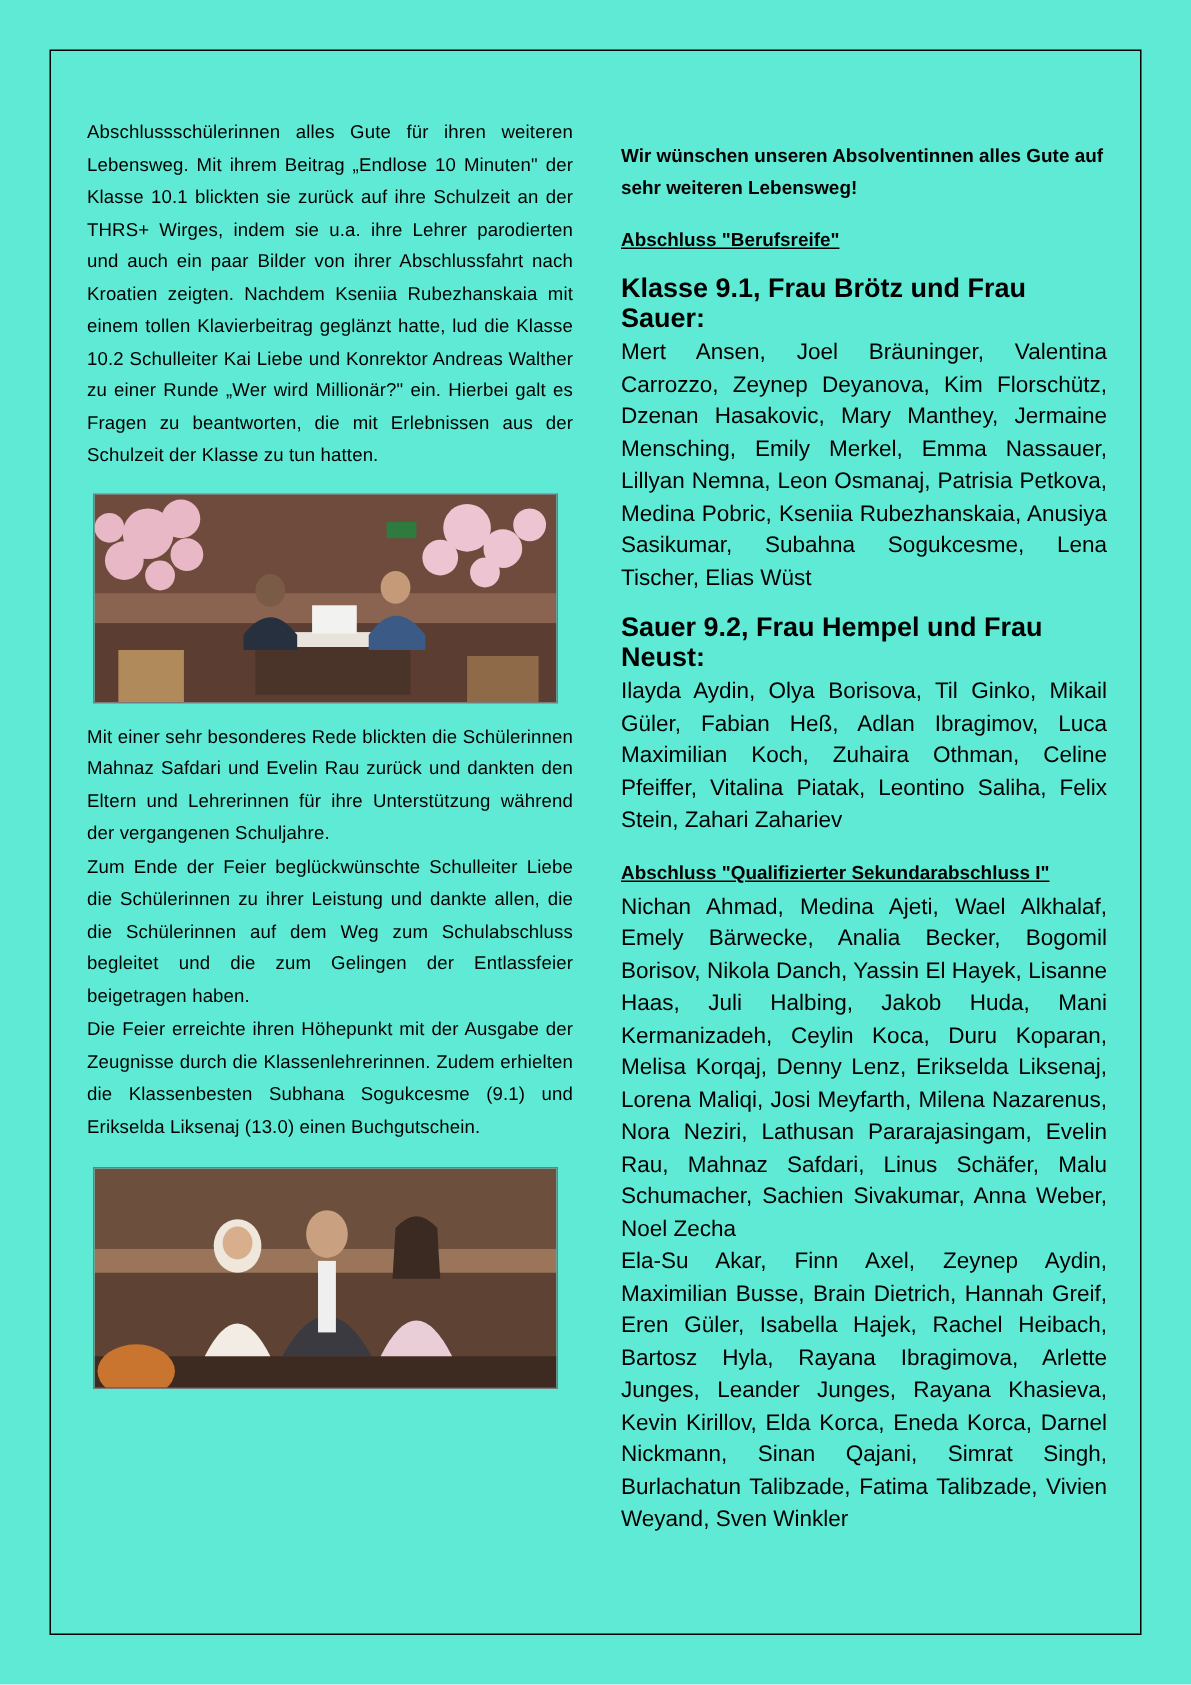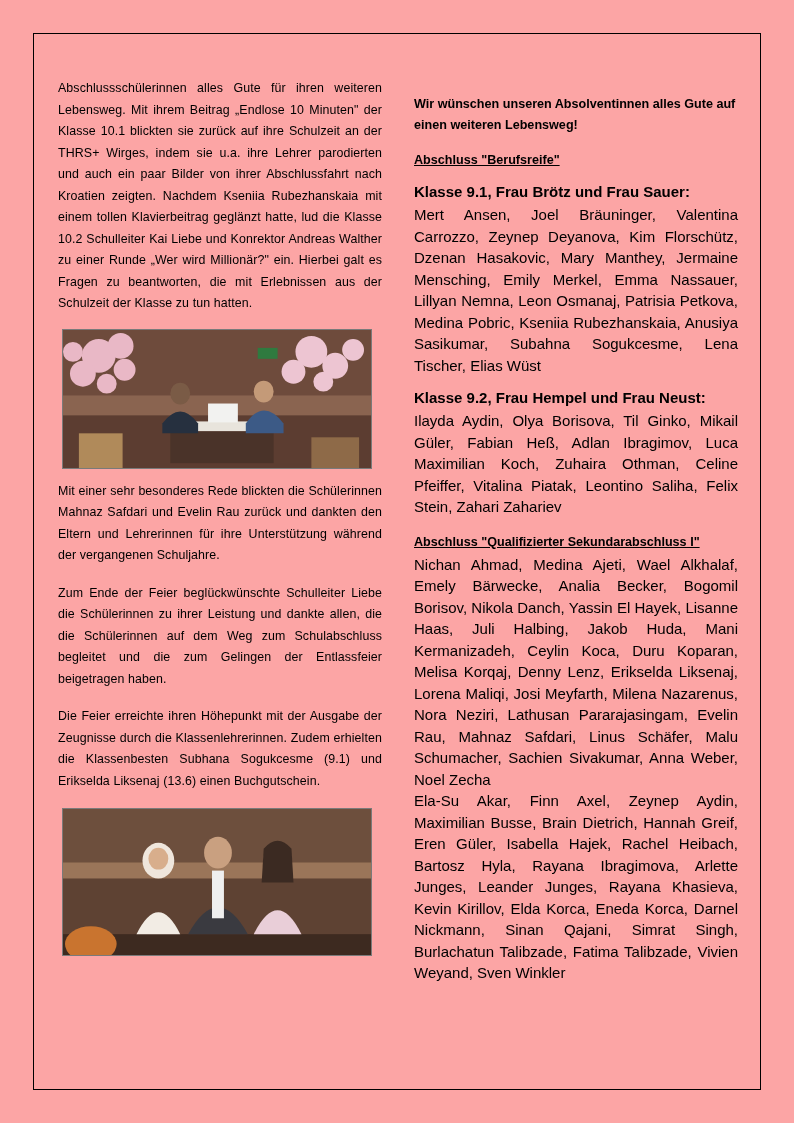--- a/index.html
+++ b/index.html
@@ -4,21 +4,21 @@
 <style>
   html, body {
     margin: 0;
     padding: 0;
     background: #ffffff;
   }
   .page {
     position: relative;
     width: 794px;
     height: 1123px;
-    background: #fca5a5;
+    background: #5eead4;
     box-sizing: border-box;
     font-family: "Liberation Sans", sans-serif;
   }
   .page-border {
     position: absolute;
     left: 33px;
     top: 33px;
     width: 728px;
     height: 1057px;
     border: 1.5px solid #000000;
@@ -38,21 +38,21 @@
   }
   p.body {
     margin: 0 0 0 0;
     font-size: 12.4px;
     line-height: 21.5px;
     text-align: justify;
     color: #000000;
     letter-spacing: 0.1px;
   }
   p.body + p.body {
-    margin-top: 16px;
+    margin-top: 1px;
   }
   .photo {
     width: 310px;
     height: 140px;
     margin: 14px 0 12px 4px;
     border: 1px solid #7a7a7a;
     box-sizing: border-box;
     position: relative;
     overflow: hidden;
   }
@@ -73,21 +73,21 @@
   }
   .hl-sub {
     font-size: 12.6px;
     font-weight: bold;
     line-height: 20px;
     margin: 14px 0 2px 0;
     color: #000;
     text-decoration: underline;
   }
   .cls-head {
-    font-size: 15px;
+    font-size: 18px;
     font-weight: bold;
     line-height: 20px;
     margin: 12px 0 2px 0;
     color: #000;
   }
   .names {
     font-size: 15px;
     line-height: 21.5px;
     text-align: justify;
     margin: 0;
@@ -142,21 +142,21 @@
           <ellipse cx="202" cy="62" rx="10" ry="11" fill="#c49a78"></ellipse>
           <path d="M184 94 q18 -26 38 0 l0 10 l-38 0 z" fill="#3c5a86"></path>
 
           <rect x="16" y="104" width="44" height="36" fill="#b08a5a"></rect>
           <rect x="250" y="108" width="48" height="32" fill="#8e6a48"></rect>
         </svg>
       </div>
 
       <p class="body">Mit einer sehr besonderes Rede blickten die Schülerinnen Mahnaz Safdari und Evelin Rau zurück und dankten den Eltern und Lehrerinnen für ihre Unterstützung während der vergangenen Schuljahre.</p>
       <p class="body">Zum Ende der Feier beglückwünschte Schulleiter Liebe die Schülerinnen zu ihrer Leistung und dankte allen, die die Schülerinnen auf dem Weg zum Schulabschluss begleitet und die zum Gelingen der Entlassfeier beigetragen haben.</p>
-      <p class="body">Die Feier erreichte ihren Höhepunkt mit der Ausgabe der Zeugnisse durch die Klassenlehrerinnen. Zudem erhielten die Klassenbesten Subhana Sogukcesme (9.1) und Erikselda Liksenaj (13.6) einen Buchgutschein.</p>
+      <p class="body">Die Feier erreichte ihren Höhepunkt mit der Ausgabe der Zeugnisse durch die Klassenlehrerinnen. Zudem erhielten die Klassenbesten Subhana Sogukcesme (9.1) und Erikselda Liksenaj (13.0) einen Buchgutschein.</p>
 
       <div class="photo photo-2">
         <svg class="photo-inner" viewBox="0 0 310 148" preserveAspectRatio="none">
           <rect x="0" y="0" width="310" height="148" fill="#8a6a52"></rect>
           <rect x="0" y="0" width="310" height="54" fill="#6d4f3d"></rect>
           <rect x="0" y="54" width="310" height="16" fill="#9a7559"></rect>
           <rect x="0" y="70" width="310" height="78" fill="#5e4233"></rect>
           <rect x="0" y="126" width="310" height="22" fill="#3d2a20"></rect>
 
           <ellipse cx="96" cy="52" rx="16" ry="18" fill="#efe6dc"></ellipse>
@@ -173,28 +173,28 @@
 
           <ellipse cx="28" cy="136" rx="26" ry="18" fill="#c9742f"></ellipse>
         </svg>
       </div>
 
     </div>
 
     <div class="col">
 
 
-      <div class="hl-head">Wir wünschen unseren Absolventinnen alles Gute auf einen weiteren Lebensweg!</div>
+      <div class="hl-head">Wir wünschen unseren Absolventinnen alles Gute auf sehr weiteren Lebensweg!</div>
 
       <div class="hl-sub">Abschluss "Berufsreife"</div>
 
       <div class="cls-head">Klasse 9.1, Frau Brötz und Frau Sauer:</div>
       <p class="names">Mert Ansen, Joel Bräuninger, Valentina Carrozzo, Zeynep Deyanova, Kim Florschütz, Dzenan Hasakovic, Mary Manthey, Jermaine Mensching, Emily Merkel, Emma Nassauer, Lillyan Nemna, Leon Osmanaj, Patrisia Petkova, Medina Pobric, Kseniia Rubezhanskaia, Anusiya Sasikumar, Subahna Sogukcesme, Lena Tischer, Elias Wüst</p>
 
-      <div class="cls-head">Klasse 9.2, Frau Hempel und Frau Neust:</div>
+      <div class="cls-head">Sauer 9.2, Frau Hempel und Frau Neust:</div>
       <p class="names">Ilayda Aydin, Olya Borisova, Til Ginko, Mikail Güler, Fabian Heß, Adlan Ibragimov, Luca Maximilian Koch, Zuhaira Othman, Celine Pfeiffer, Vitalina Piatak, Leontino Saliha, Felix Stein, Zahari Zahariev</p>
 
       <div class="hl-sub">Abschluss "Qualifizierter Sekundarabschluss I"</div>
 
       <p class="names">Nichan Ahmad, Medina Ajeti, Wael Alkhalaf, Emely Bärwecke, Analia Becker, Bogomil Borisov, Nikola Danch, Yassin El Hayek, Lisanne Haas, Juli Halbing, Jakob Huda, Mani Kermanizadeh, Ceylin Koca, Duru Koparan, Melisa Korqaj, Denny Lenz, Erikselda Liksenaj, Lorena Maliqi, Josi Meyfarth, Milena Nazarenus, Nora Neziri, Lathusan Pararajasingam, Evelin Rau, Mahnaz Safdari, Linus Schäfer, Malu Schumacher, Sachien Sivakumar, Anna Weber, Noel Zecha</p>
 
       <p class="names">Ela-Su Akar, Finn Axel, Zeynep Aydin, Maximilian Busse, Brain Dietrich, Hannah Greif, Eren Güler, Isabella Hajek, Rachel Heibach, Bartosz Hyla, Rayana Ibragimova, Arlette Junges, Leander Junges, Rayana Khasieva, Kevin Kirillov, Elda Korca, Eneda Korca, Darnel Nickmann, Sinan Qajani, Simrat Singh, Burlachatun Talibzade, Fatima Talibzade, Vivien Weyand, Sven Winkler</p>
 
     </div>
 

